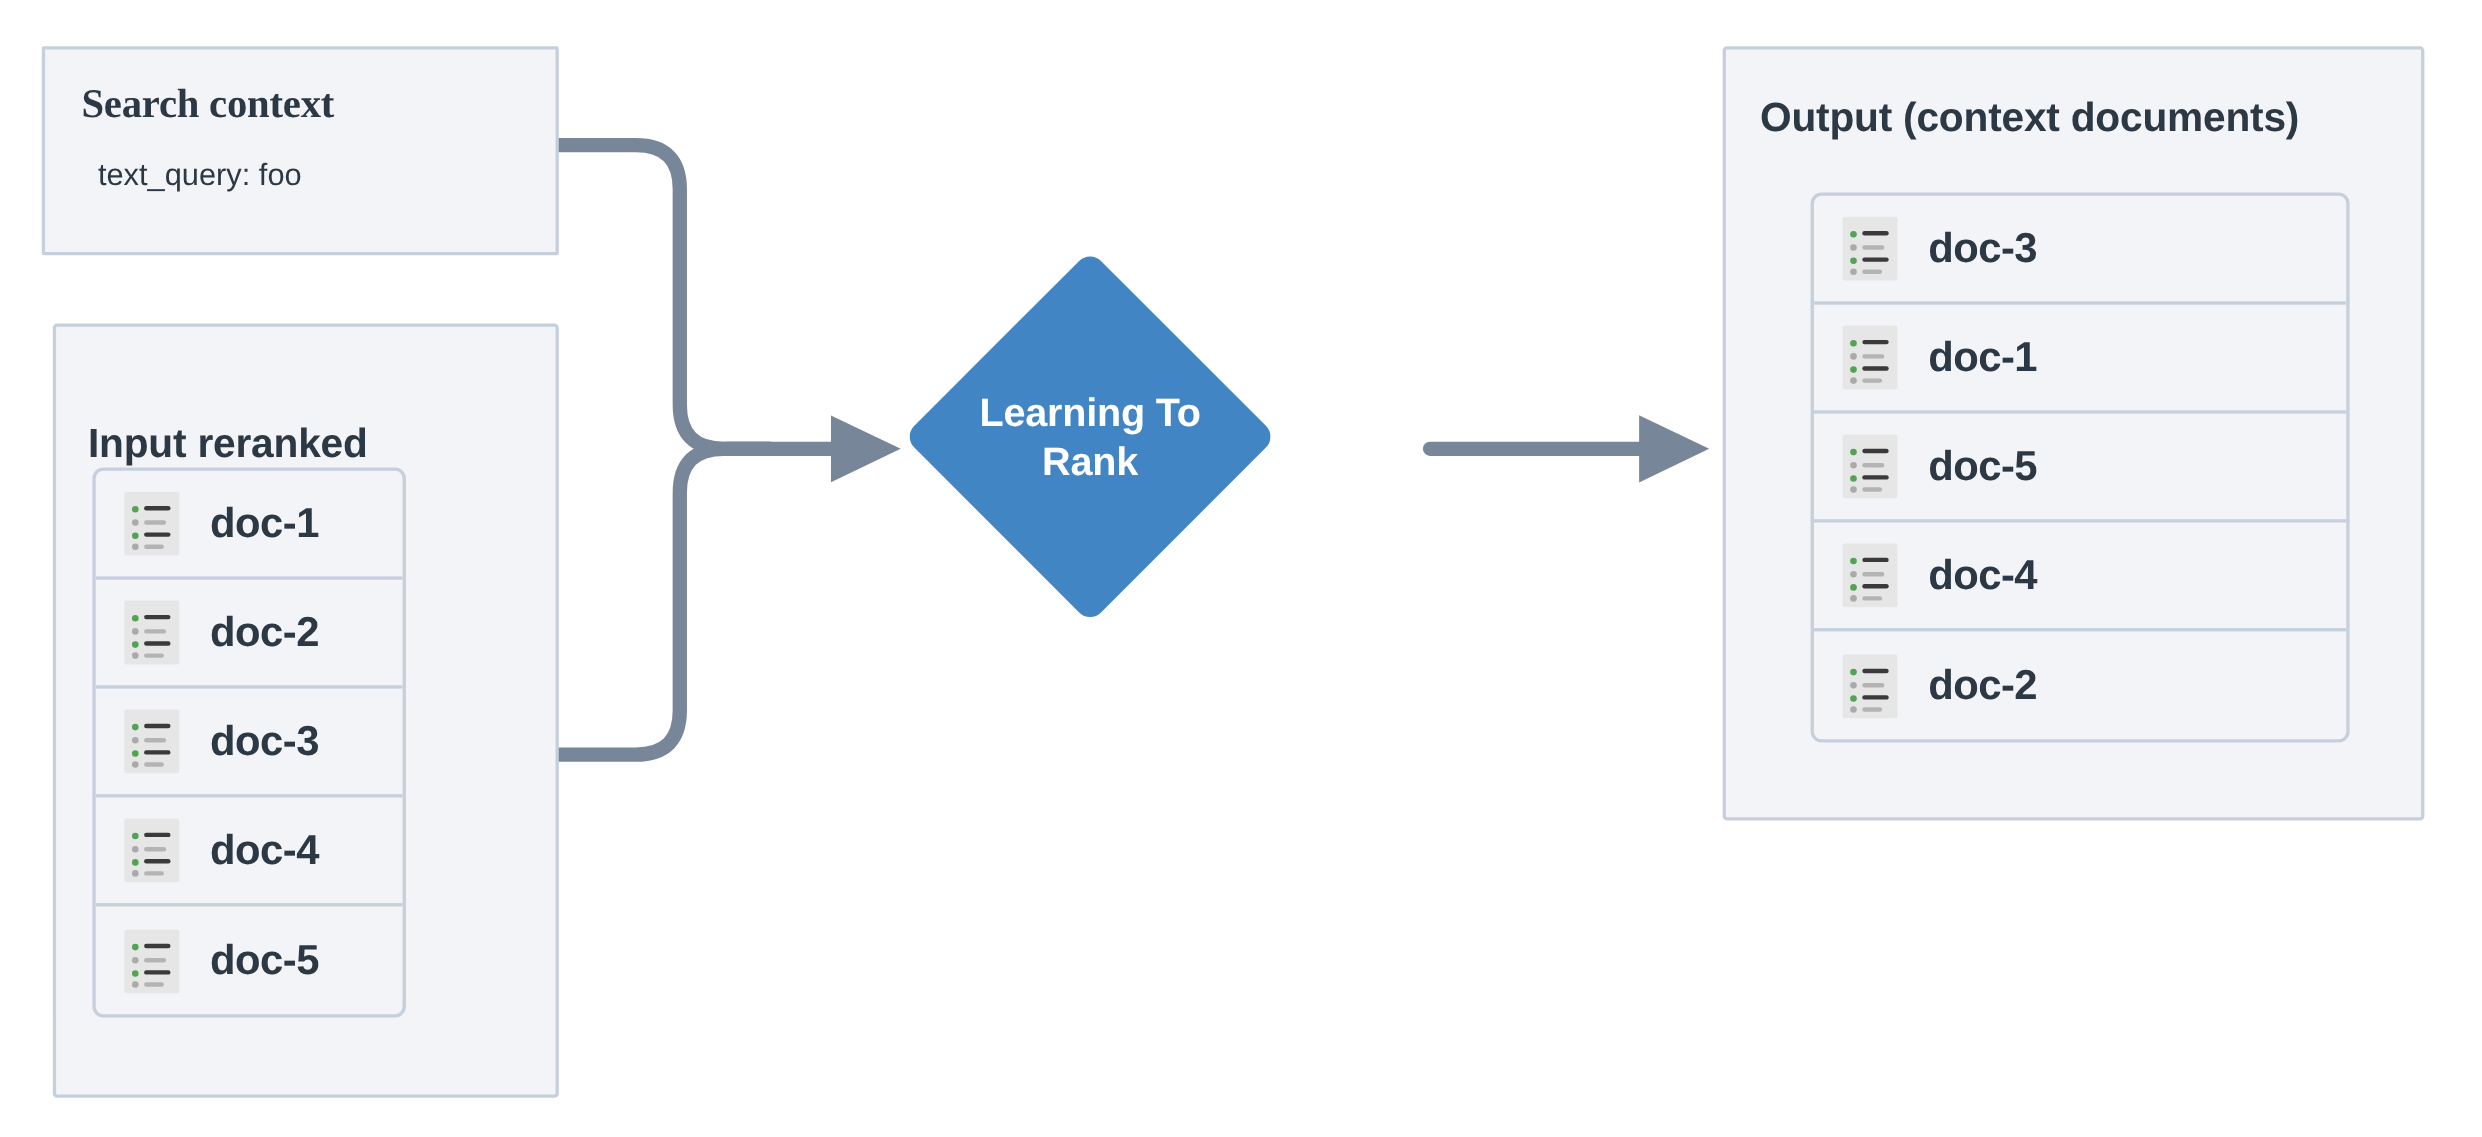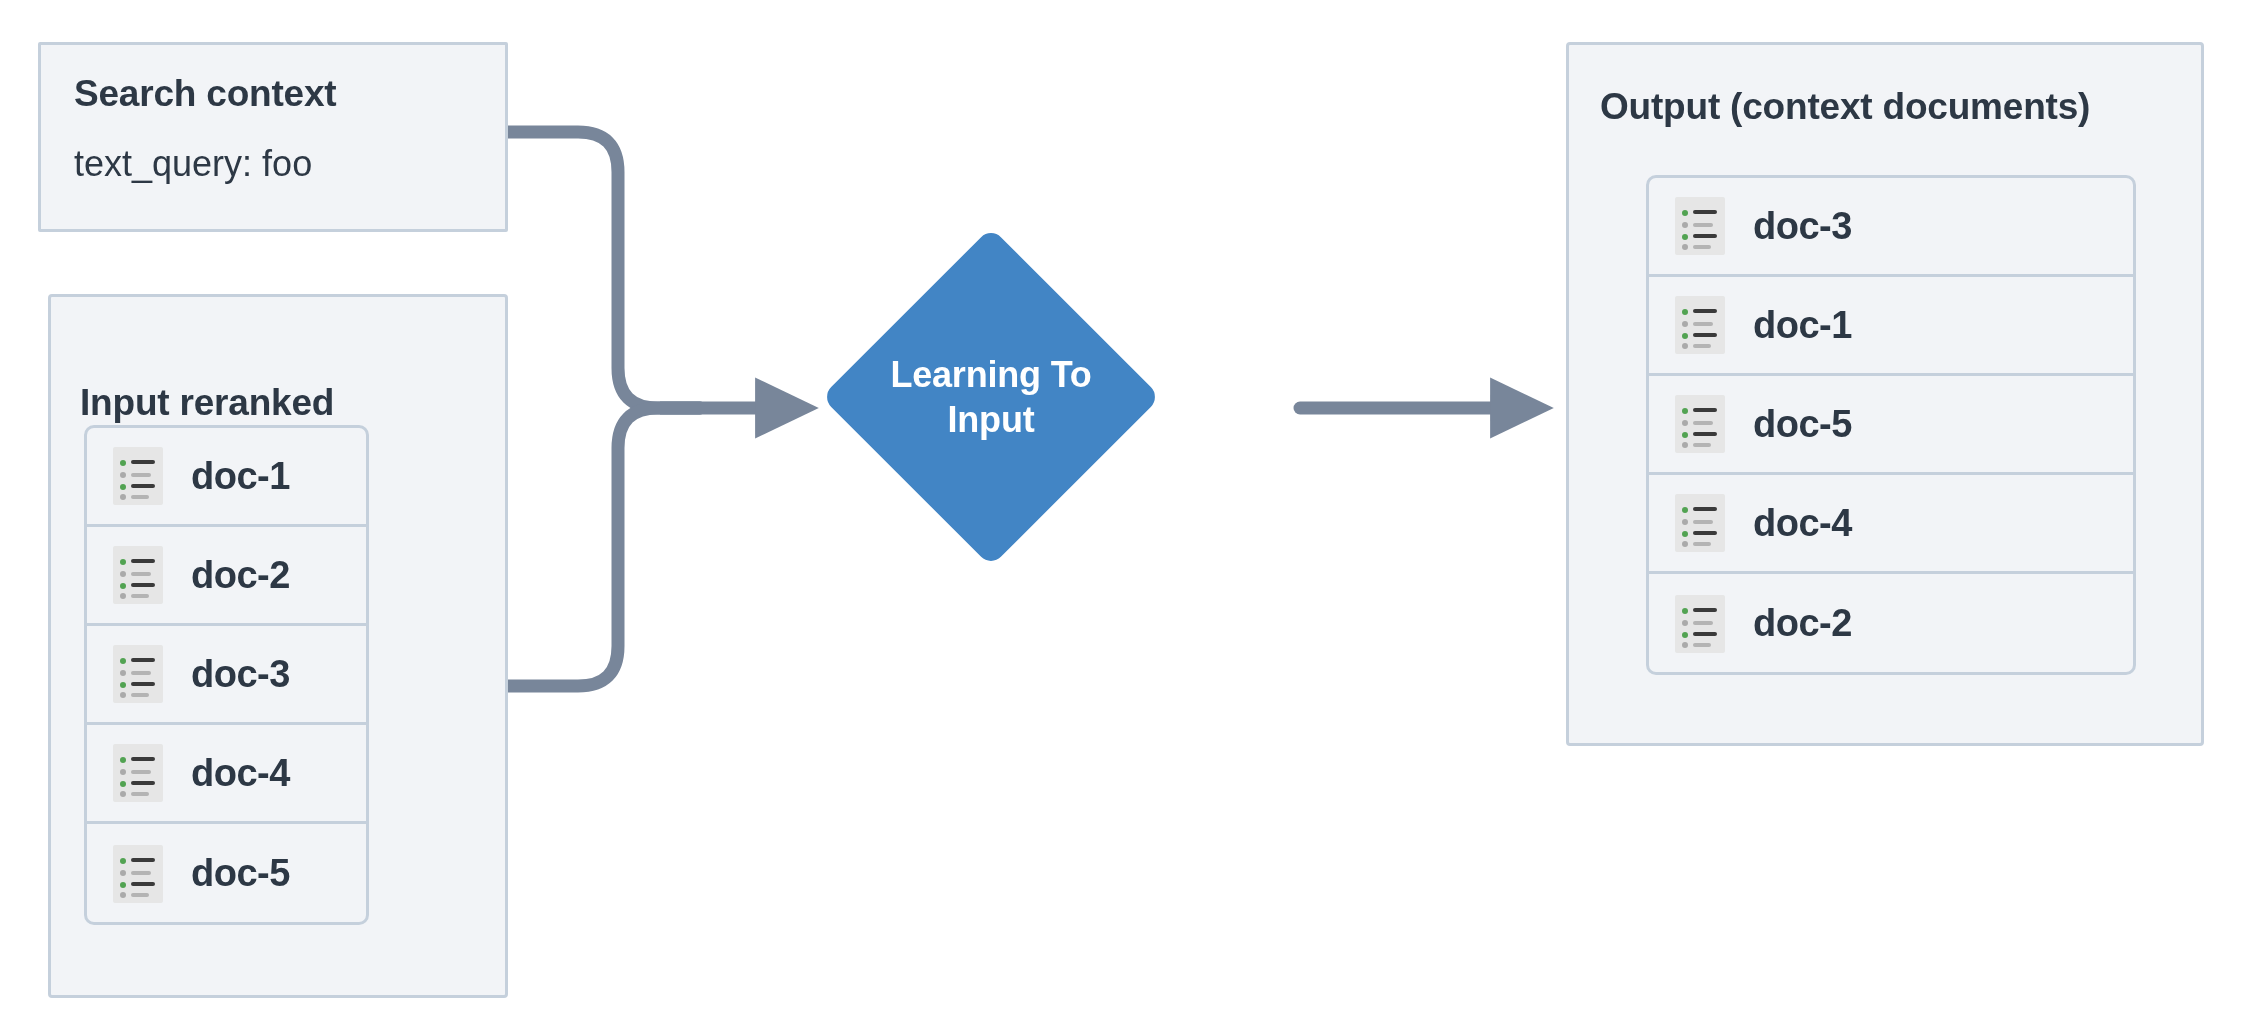--- a/index.html
+++ b/index.html
@@ -51,26 +51,27 @@
     top: 42px;
     width: 470px;
     height: 190px;
     border-radius: 2px;
   }
   #search-context .panel-title {
     position: absolute;
     left: 33px;
     top: 28px;
     font-size: 37px;
+    font-family: Liberation Serif, serif;
   }
   #search-context .panel-sub {
     position: absolute;
-    left: 33px;
+    left: 48px;
     top: 98px;
-    font-size: 36px;
+    font-size: 28px;
   }
 
   
   #input-documents {
     left: 48px;
     top: 294px;
     width: 460px;
     height: 704px;
     border-radius: 4px;
   }
@@ -293,21 +294,21 @@
       </span>
       <span class="doc-label">doc-5</span>
     </div>
   </div>
 
   <div id="ltr-node">
     <div class="diamond"></div>
     <div class="diamond-label">
       <div>
         <div>Learning To</div>
-        <div>Input</div>
+        <div>Rank</div>
       </div>
     </div>
   </div>
 
   <div class="panel" id="output-panel"></div>
   <div class="panel-title" style="position:absolute;left:1600px;top:86px;font-size:37px;">Output (context documents)</div>
 
   <div class="doc-list" id="output-doc-list">
     <div class="doc-row">
       <span class="doc-icon">

